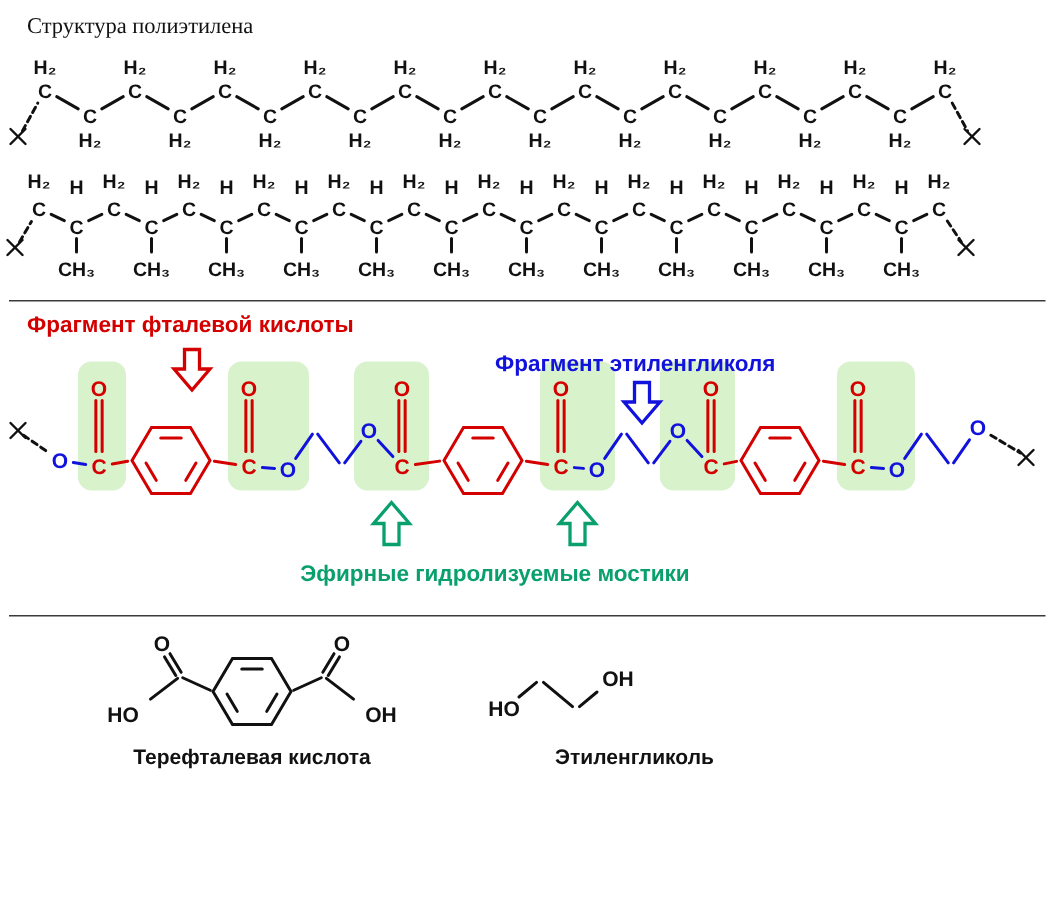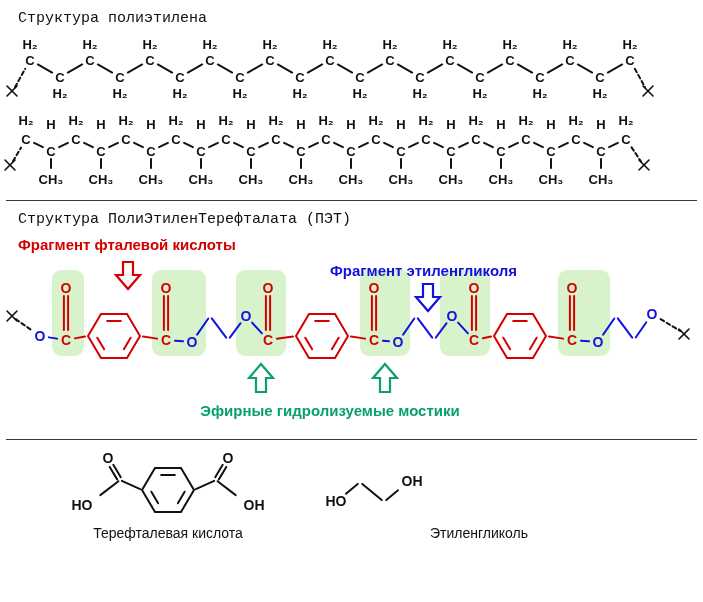--- a/index.html
+++ b/index.html
@@ -1,30 +1,30 @@
 <!DOCTYPE html>
 <html><head>
 <meta charset="utf-8">
 <style>
   *{box-sizing:border-box}
   body{margin:0;background:#ffffff}
   .page{width:703px;height:602px;background:#fff;overflow:hidden;
         font-family:"Liberation Sans","DejaVu Sans",sans-serif;color:#111}
-  .sec-title{margin:0;padding:10px 0 2px 18px;font-family:Liberation Mono, monospace;
+  .sec-title{margin:0;padding:10px 0 2px 18px;font-family:Liberation Serif, serif;
              font-size:15px;font-weight:400;color:#111}
   svg{display:block}
   .divider{border:none;border-top:1.3px solid #3a3a3a;margin:9px 6px 0 6px}
   .frag-label{font-family:"Liberation Sans","DejaVu Sans",sans-serif;font-size:15px;font-weight:bold}
   .arrow{fill:#ffffff;stroke-width:2.2}
   .products{position:relative;height:108px;margin-top:4px}
   .product{position:absolute;top:0}
   #tpa-col{left:28px;width:280px}
   #eg-col{left:308px;width:220px}
-  .product-label{font-weight:normal;font-size:14px;text-align:center;margin-top:1px}
-  #eg-col .product-label{text-align:right;padding-left:10px}
+  .product-label{font-weight:bold;font-size:14px;text-align:center;margin-top:1px}
+  #eg-col .product-label{text-align:center;padding-left:10px}
 </style>
 </head>
 <body>
 
 <div class="page">
 
   <h3 class="sec-title">Структура полиэтилена</h3>
   <svg id="pe-svg" width="703" height="76">
       <text x="30" y="36" text-anchor="middle" font-size="13" font-weight="bold" fill="#111111" font-family="&quot;Liberation Sans&quot;,&quot;DejaVu Sans&quot;,sans-serif">C</text>
       <text x="30" y="20" text-anchor="middle" font-size="13" font-weight="bold" fill="#111111" font-family="&quot;Liberation Sans&quot;,&quot;DejaVu Sans&quot;,sans-serif">H₂</text>
@@ -198,21 +198,20 @@
       <line x1="13.007742051048172" y1="56.27244219820313" x2="20.96128974475914" y2="42.637789008984335" stroke="#111111" stroke-width="2" stroke-linecap="round" stroke-dasharray="4 3"></line>
       <line x1="5" y1="55" x2="15" y2="65" stroke="#111111" stroke-width="1.6" stroke-linecap="round"></line>
       <line x1="5" y1="65" x2="15" y2="55" stroke="#111111" stroke-width="1.6" stroke-linecap="round"></line>
       <line x1="631.5470019622522" y1="42.320502943378436" x2="640.8905996075496" y2="56.33589941132431" stroke="#111111" stroke-width="2" stroke-linecap="round" stroke-dasharray="4 3"></line>
       <line x1="639" y1="55" x2="649" y2="65" stroke="#111111" stroke-width="1.6" stroke-linecap="round"></line>
       <line x1="639" y1="65" x2="649" y2="55" stroke="#111111" stroke-width="1.6" stroke-linecap="round"></line>
     </svg>
 
   <hr class="divider">
 
-  <h3 class="sec-title">Структура ПолиЭтиленТерефталата (ПЭТ)</h3>
 
   <svg id="pet-svg" width="703" height="200">
       <g>
         <rect x="52" y="40" width="32" height="86" rx="9" ry="9" fill="#d8f2cc"></rect>
         <rect x="152" y="40" width="54" height="86" rx="9" ry="9" fill="#d8f2cc"></rect>
         <rect x="236" y="40" width="50" height="86" rx="9" ry="9" fill="#d8f2cc"></rect>
         <rect x="360" y="40" width="50" height="86" rx="9" ry="9" fill="#d8f2cc"></rect>
         <rect x="440" y="40" width="50" height="86" rx="9" ry="9" fill="#d8f2cc"></rect>
         <rect x="558" y="40" width="52" height="86" rx="9" ry="9" fill="#d8f2cc"></rect>
         <polygon points="88,106 101,84 127,84 140,106 127,128 101,128" fill="none" stroke="#d40000" stroke-width="2"></polygon>

